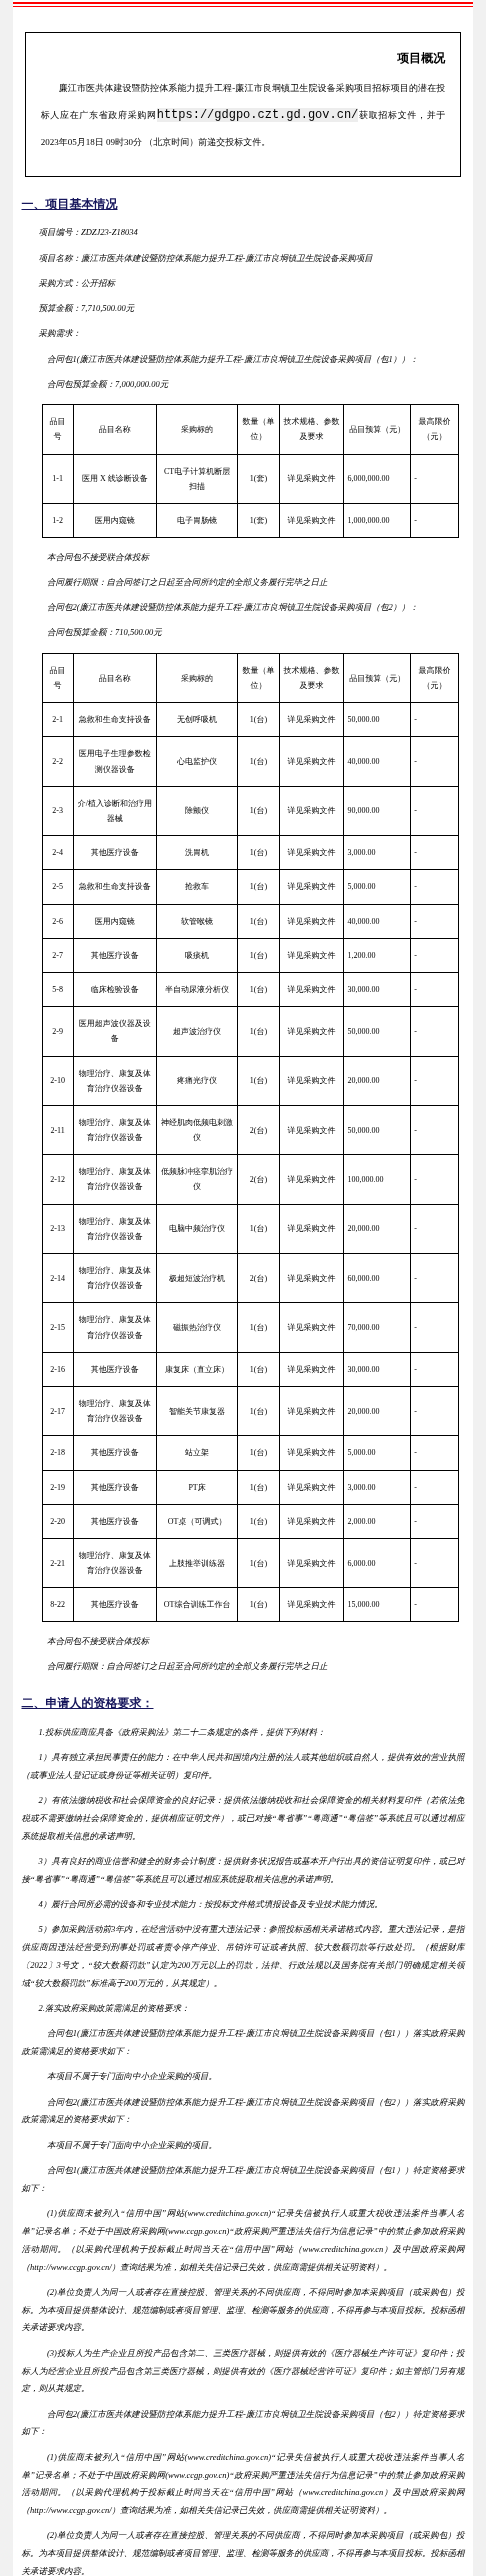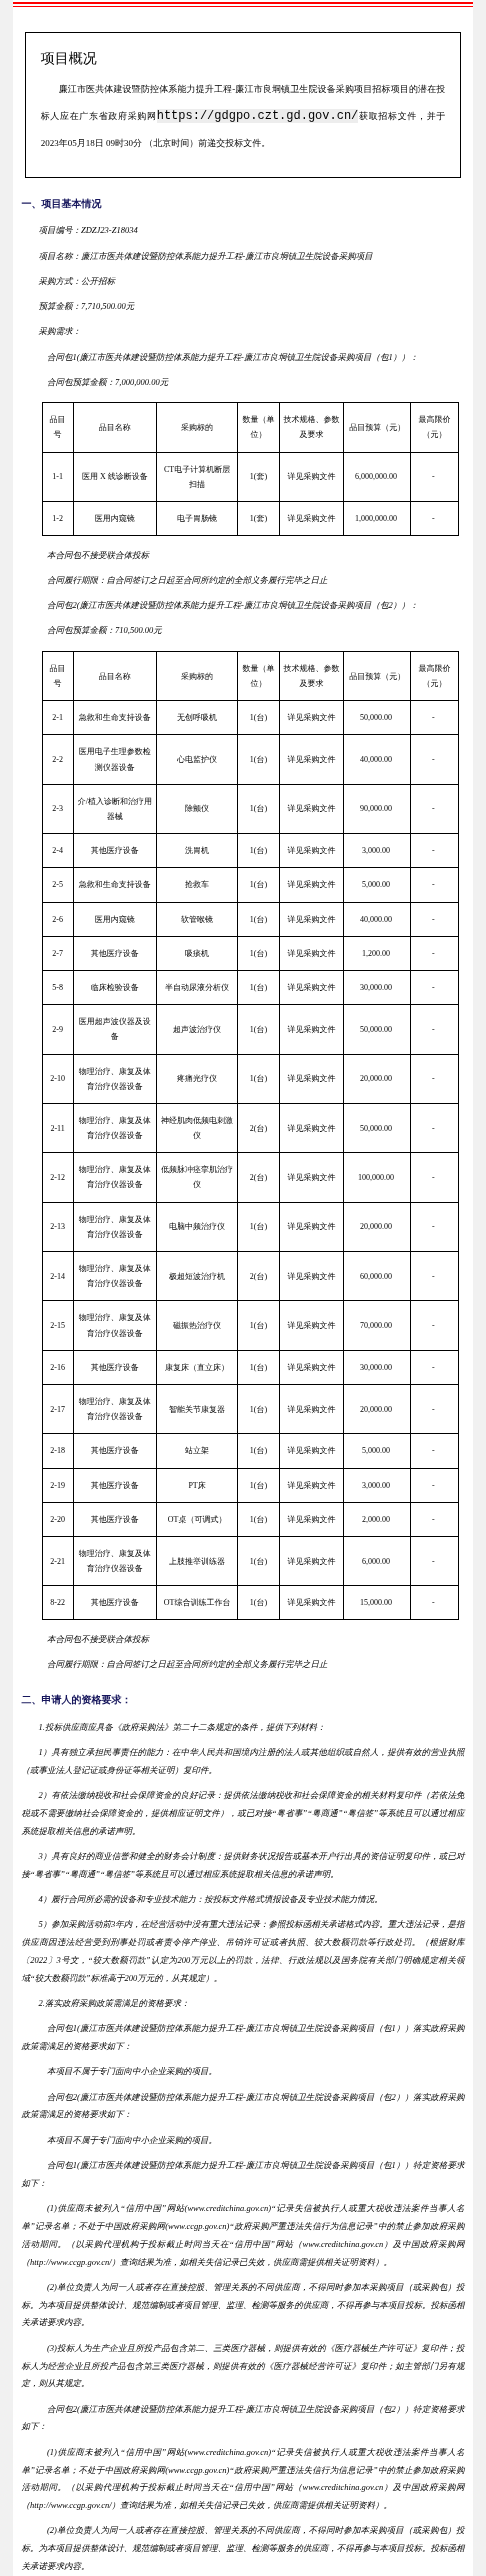--- a/index.html
+++ b/index.html
@@ -22,41 +22,43 @@
   }
   .red-rule-thick{height:2.6px;background:var(--accent-red);margin-bottom:1.6px;}
   .red-rule-thin{height:1.1px;background:var(--accent-red);}
   .content{padding:0 8.5px;}
   .overview-box{
     border:0.5px solid #000;
     margin:25px 3.2px 5.3px 3.2px;
     padding:12.7px 15px 22px 15px;
   }
   .overview-title{
-    font-size:14px;
-    font-weight:normal;
+    font-size:12px;
+    font-weight:bold;
     margin:4.2px 0 10.6px 0;
+    text-align:right;
   }
   .overview-text{
     font-size:9px;
     line-height:2.55;
     text-indent:2em;
     text-align:justify;
     margin:0;
   }
   .url-hl{
     background:#ededed;
     font-family:"Liberation Mono","DejaVu Sans Mono",monospace;
     font-size:12px;
   }
   .sec-h{
-    font-size:10px;
+    font-size:12px;
     font-weight:bold;
     color:var(--heading-color);
     margin:19px 0 11.6px 0;
+    text-decoration:underline;
   }
   p.para{
     font-size:8.5px;
     line-height:2.1;
     margin:7.4px 0;
     text-align:justify;
     font-style:italic;
   }
   .i1{text-indent:2em;}
   .i2{text-indent:3em;}
@@ -70,21 +72,21 @@
   .items th,.items td{
     border:0.5px solid #000;
     padding:9px 3.2px;
     text-align:center;
     vertical-align:middle;
     line-height:1.9;
     word-break:break-all;
     font-weight:normal;
   }
   .items td.num{
-    text-align:center;
+    text-align:left;
     padding-right:5.3px;
   }
 </style>
 </head>
 <body>
 
 <div class="page">
   <div class="red-rule-thick"></div>
   <div class="red-rule-thin"></div>
 

